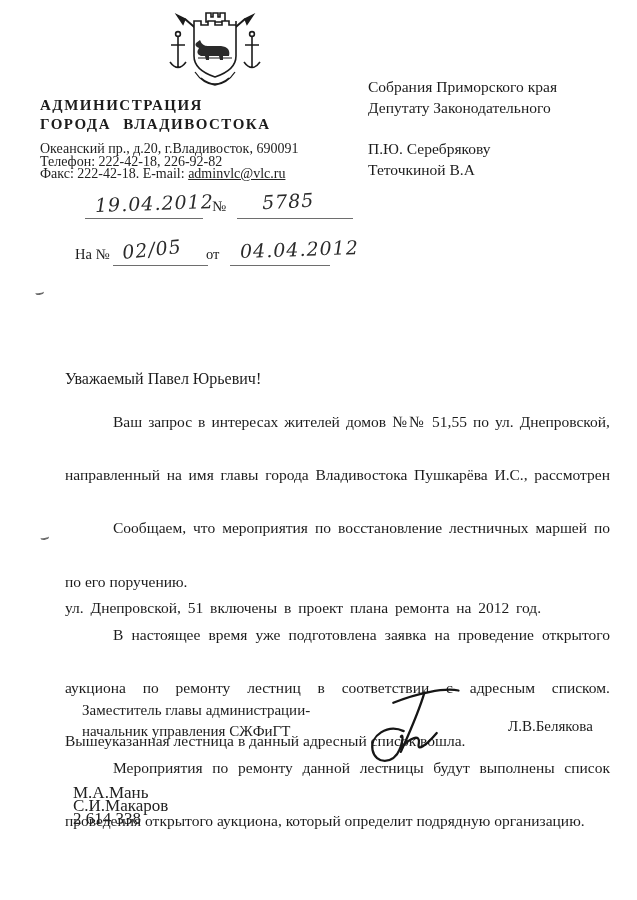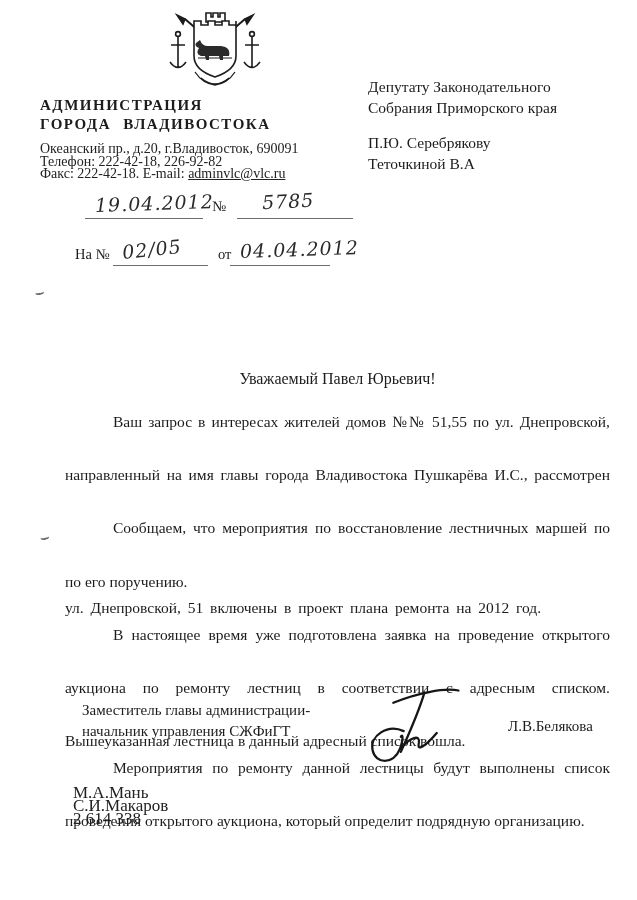--- a/index.html
+++ b/index.html
@@ -19,25 +19,25 @@
   .ref-label { position:absolute; font-size:14.5px; color:#1c1c1c; }
   .uline { position:absolute; height:1px; border-bottom:1.6px solid #6e6e6e; }
   .hw { position:absolute; font-family:"DejaVu Serif",serif; font-style:italic; font-size:19px;
         color:#2a2a2a; letter-spacing:1px; white-space:nowrap; }
   .hw-date  { left:95px;  top:192px; transform:rotate(-2deg); }
   .hw-num   { left:262px; top:190px; transform:rotate(-3deg); }
   .hw-reply { left:122px; top:238px; transform:rotate(-6deg); }
   .hw-from  { left:240px; top:238px; transform:rotate(-2deg); }
   
   .recipient { position:absolute; left:368px; top:76px; width:250px; font-size:15.5px; line-height:21px; }
-  .recipient .gap14 { margin-top:14px; }
+  .recipient .gap14 { margin-top:20px; }
   .recipient .gap16 { margin-top:0; }
   
   .body { position:absolute; left:65px; top:366px; width:545px; font-size:15.5px; }
-  .salutation { text-align:center; font-size:16px; line-height:26px; margin-bottom:17px; }
+  .salutation { text-align:left; font-size:16px; line-height:26px; margin-bottom:17px; }
   .bline { line-height:26.6px; }
   .j { text-align:justify; }
   .j::after { content:""; display:inline-block; width:100%; height:0; }
   .ind { text-indent:48px; }
   .ws { word-spacing:3px; }
   
   .sig-title { position:absolute; left:82px; top:700px; font-size:15px; line-height:21px; }
   .sig-scribble { position:absolute; left:358px; top:682px; }
   .sig-name { position:absolute; left:508px; top:718px; font-size:15px; }
   
@@ -85,27 +85,27 @@
 
   <span class="hw hw-date">19.04.2012</span>
   <span class="uline" style="left:85px; top:217px; width:118px;"></span>
   <span class="ref-label" style="left:212px; top:198px;">№</span>
   <span class="hw hw-num">5785</span>
   <span class="uline" style="left:237px; top:217px; width:116px;"></span>
 
   <span class="ref-label" style="left:75px; top:246px;">На №</span>
   <span class="hw hw-reply">02/05</span>
   <span class="uline" style="left:113px; top:264px; width:95px;"></span>
-  <span class="ref-label" style="left:218px; top:246px;">от</span>
+  <span class="ref-label" style="left:206px; top:246px;">от</span>
   <span class="hw hw-from">04.04.2012</span>
   <span class="uline" style="left:230px; top:264px; width:100px;"></span>
 
   <div class="recipient">
+    <div>Собрания Приморского края</div>
     <div>Депутату Законодательного</div>
-    <div>Собрания Приморского края</div>
     <div class="gap14">П.Ю. Серебрякову</div>
     <div class="gap16">Теточкиной В.А</div>
   </div>
 
   <span class="mark mark1"></span>
   <span class="mark mark2"></span>
 
   <div class="body">
     <div class="salutation">Уважаемый Павел Юрьевич!</div>
 

